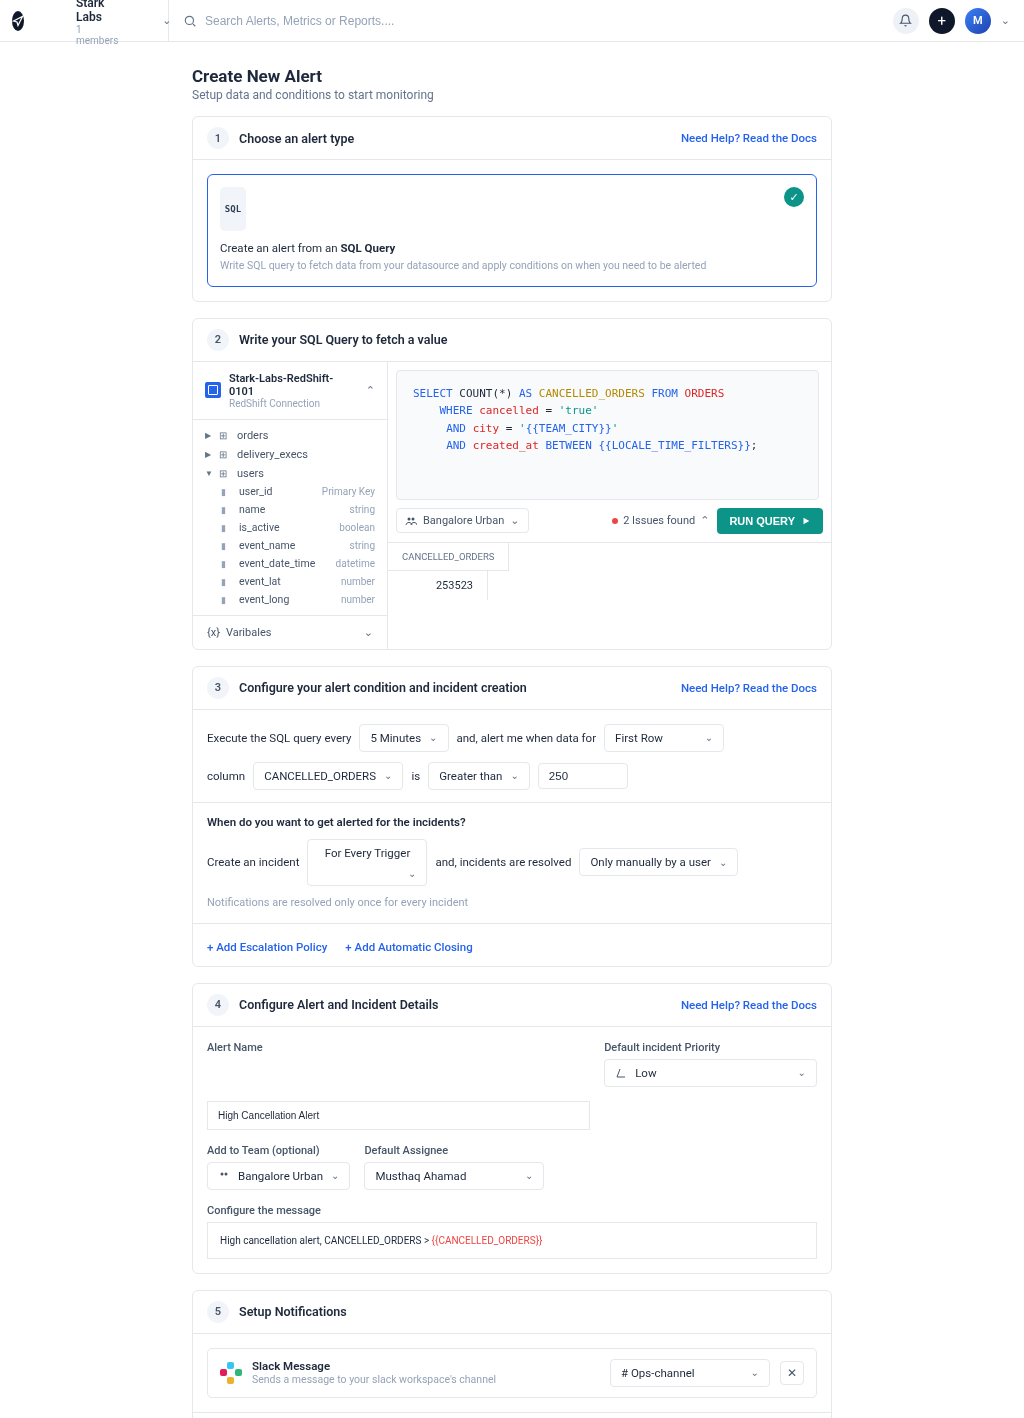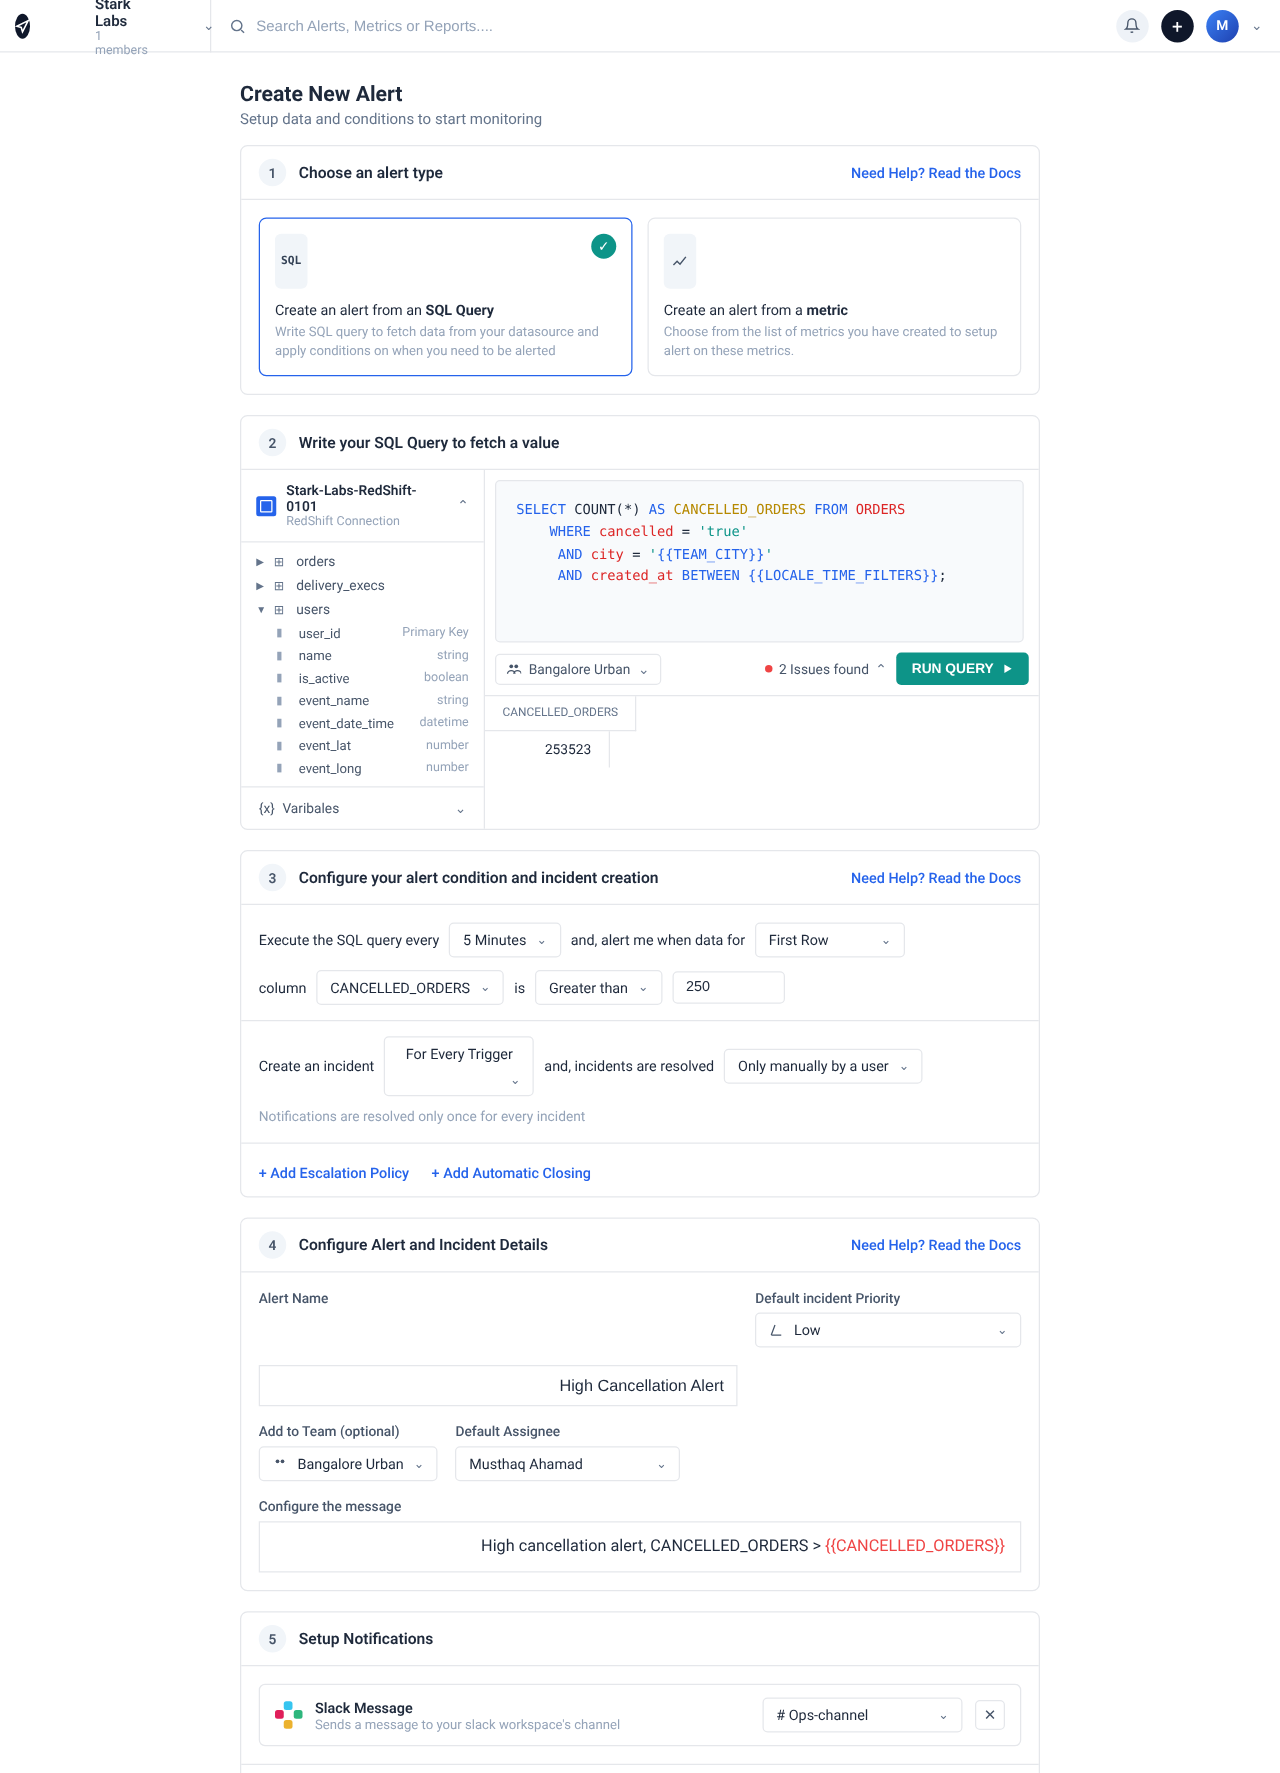--- a/index.html
+++ b/index.html
@@ -95,21 +95,21 @@
 .note { font-size: 11px; color: #94a3b8; margin-top: 8px; }
 .link-row { display: flex; gap: 18px; margin-top: 4px; }
 .link-btn { color: #2563eb; font-size: 11.5px; font-weight: 500; cursor: pointer; }
 .section-foot { border-top: 1px solid #e5e7eb; padding: 12px 14px; }
 
 
 .s4-body { padding: 14px; }
 .form-row { display: flex; gap: 14px; margin-bottom: 14px; }
 .form-group { display: flex; flex-direction: column; gap: 5px; }
 .fg-label { font-size: 11px; color: #475569; font-weight: 500; }
-.text-input { border: 1px solid #e5e7eb; border-radius: 0; padding: 8px 10px; font-size: 13px; width: 100%; background:#fff; color:#1e293b;text-align:right; }
+.text-input { border: 1px solid #e5e7eb; border-radius: 0; padding: 8px 10px; font-size: 10px; width: 100%; background:#fff; color:#1e293b; }
 .msg-var { color: #ef4444; }
 
 
 .s5-body { padding: 14px; }
 .notif-row { border: 1px solid #e5e7eb; border-radius: 5px; padding: 10px 12px; display: flex; align-items: center; gap: 10px; }
 .slack-icon { width: 22px; height: 22px; position: relative; }
 .slack-dot { position: absolute; width: 7px; height: 7px; border-radius: 2px; }
 .notif-info { flex: 1; }
 .notif-title { font-size: 11.5px; font-weight: 600; }
 .notif-sub { font-size: 10.5px; color: #94a3b8; }
@@ -171,29 +171,20 @@
         <div class="step-num">1</div>
         <div class="step-title">Choose an alert type</div>
         <div class="help-link">Need Help? Read the Docs</div>
       </div>
       <div class="alert-types">
         <div class="type-card selected">
           <div class="type-icon">SQL</div>
           <div class="type-check">✓</div>
           <div class="type-title"><span>Create an alert from an </span><b>SQL Query</b></div>
           <div class="type-desc">Write SQL query to fetch data from your datasource and apply conditions on when you need to be alerted</div>
-        </div>
-        <div class="type-card">
-          <div class="type-icon">
-            <svg width="14" height="14" viewBox="0 0 24 24" fill="none" stroke="#475569" stroke-width="2">
-                <path d="M3 17l5-5 4 4 8-10"></path>
-              </svg>
-          </div>
-          <div class="type-title"><span>Create an alert from a </span><b>metric</b></div>
-          <div class="type-desc">Choose from the list of metrics you have created to setup alert on these metrics.</div>
         </div>
       </div>
     </div>
 
     <div class="card">
       <div class="card-header">
         <div class="step-num">2</div>
         <div class="step-title">Write your SQL Query to fetch a value</div>
       </div>
       <div class="step2-body">
@@ -328,20 +319,21 @@
               <span class="chev">⌄</span>
             </div>
           <span>is</span>
           <div class="sel">
               <span>Greater than</span>
               <span class="chev">⌄</span>
             </div>
           <input class="input-box" value="250" style="">
         </div>
         <div class="divider"></div>
+        <div class="sub-title">When do you want to get alerted for the incidents?</div>
         <div class="sentence">
           <span>Create an incident</span>
           <div class="sel" style="min-width:120px;flex-direction:column;">
               <span>For Every Trigger</span>
               <span class="chev" style="margin-left:auto;">⌄</span>
             </div>
           <span>and, incidents are resolved</span>
           <div class="sel">
               <span>Only manually by a user</span>
               <span class="chev">⌄</span>

